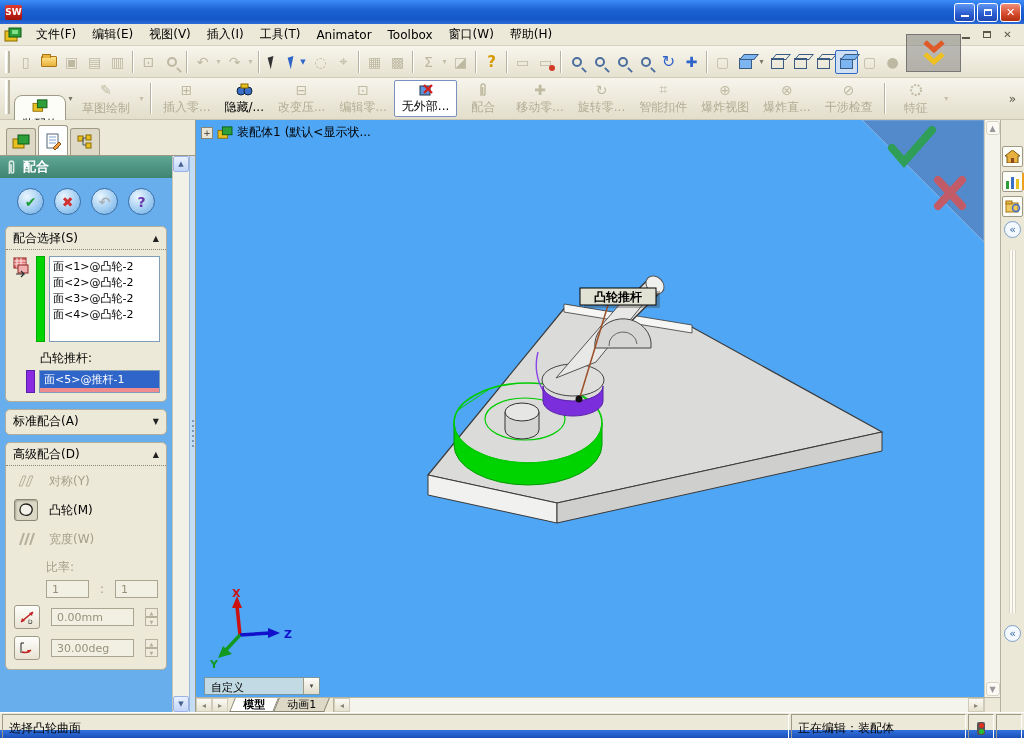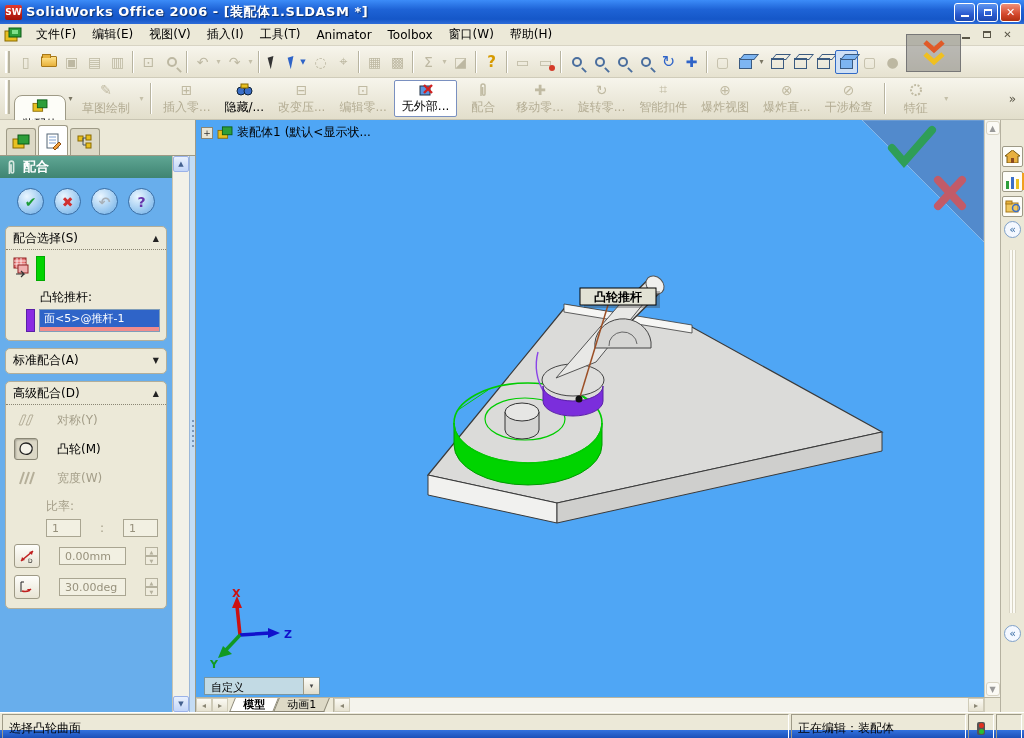--- a/index.html
+++ b/index.html
@@ -79,21 +79,21 @@
   .msrow { display:flex; gap:4px; padding:6px 6px 0; }
   .ms-ico { width:20px; }
   .greenbar { width:9px; background:#00D400; border:1px solid #0A0; }
   .purplebar { width:9px; background:#8A2BE2; border:1px solid #5A1FA8; }
   .listbox { flex:1; background:#fff; border:1px solid #7F9DB9; height:86px; padding:2px 3px; font-size:11px; line-height:1.45; color:#000; }
   .fol-label { padding:8px 8px 3px 34px; font-size:12px; }
   .folrow { display:flex; gap:4px; padding:0 6px 2px 20px; }
   .folfield { flex:1; border:1px solid #7F9DB9; }
   .folfield .sel { background:#2F64C8; color:#fff; font-size:11px; padding:1px 4px; }
   .folfield .under { height:4px; background:#F08C8C; }
-  .advrow { display:flex; align-items:center; gap:19px; padding:4px 8px 3px; font-size:12px; }
+  .advrow { display:flex; align-items:center; gap:11px; padding:4px 8px 3px; font-size:12px; }
   .advrow.dis { color:#A49E89; }
   .advico { width:24px; height:22px; display:flex; align-items:center; justify-content:center; }
   .advico.pressedbtn { border:1px solid #8A8775; background:#DCD8C6; border-radius:3px; box-shadow:inset 1px 1px 2px rgba(0,0,0,.25); }
   .sqbtn { width:26px; height:24px; border:1px solid #9E9A86; border-radius:3px; background:linear-gradient(180deg,#FEFEFB,#E8E4D4); display:flex; align-items:center; justify-content:center; }
   .pminput { background:#F2F0E2; border:1px solid #A9A591; color:#97917C; font-size:11px; height:18px; padding:1px 5px; display:flex; align-items:center; }
   .ratio-inp { width:52px; }
   .wide-inp { flex:1; }
   .spin { display:flex; flex-direction:column; width:13px; }
   .spin span { height:9px; border:1px solid #B5B19D; background:#EFECDD; color:#B5B19D; font-size:5px; display:flex; align-items:center; justify-content:center; }
   .chk { width:12px; height:12px; border:1px solid #A9A591; background:#F2F0E2; }
@@ -149,21 +149,20 @@
   .scell.blank { width:26px; }
   .bottom-border { height:8px; background:linear-gradient(180deg,#3272DE,#1B50B8); }
 
   svg text { font-family:"DejaVu Sans","Liberation Sans",sans-serif; }
 </style>
 </head>
 <body>
 
 <div class="titlebar">
   <span class="sw-badge">SW</span>
-  <span class="title-text">SolidWorks Office 2006 - [装配体1.SLDASM *]</span>
   <span class="winbtns">
     <span class="wbtn">
         <span class="mdi-min-glyph" style="background:#fff"></span>
       </span>
     <span class="wbtn">
         <span class="restore-glyph"></span>
       </span>
     <span class="wbtn close">
         <span>✕</span>
       </span>
@@ -432,20 +431,26 @@
             <div class="msrow">
               <span class="ms-ico">
                 <svg width="20" height="22" viewBox="0 0 20 22">
                     <rect x="2" y="2" width="12" height="10" fill="#E87878" stroke="#902020"></rect>
                     <path d="M2,5 h12 M2,8 h12 M5,2 v10 M9,2 v10" stroke="#fff" stroke-width=".8"></path>
                     <rect x="6" y="9" width="10" height="8" fill="#F0B0B0" stroke="#902020"></rect>
                     <path d="M4,18 h8 l-3,-3 m3,3 l-3,3" fill="none" stroke="#333" stroke-width="1.2"></path>
                   </svg>
               </span>
               <span class="greenbar"></span>
+              <div class="listbox">
+                <div>面&lt;1&gt;@凸轮-2</div>
+                <div>面&lt;2&gt;@凸轮-2</div>
+                <div>面&lt;3&gt;@凸轮-2</div>
+                <div>面&lt;4&gt;@凸轮-2</div>
+              </div>
             </div>
             <div class="fol-label">凸轮推杆:</div>
             <div class="folrow">
               <span class="purplebar"></span>
               <div class="folfield">
                 <div class="sel">面&lt;5&gt;@推杆-1</div>
                 <div class="under"></div>
               </div>
             </div>
           </div>

